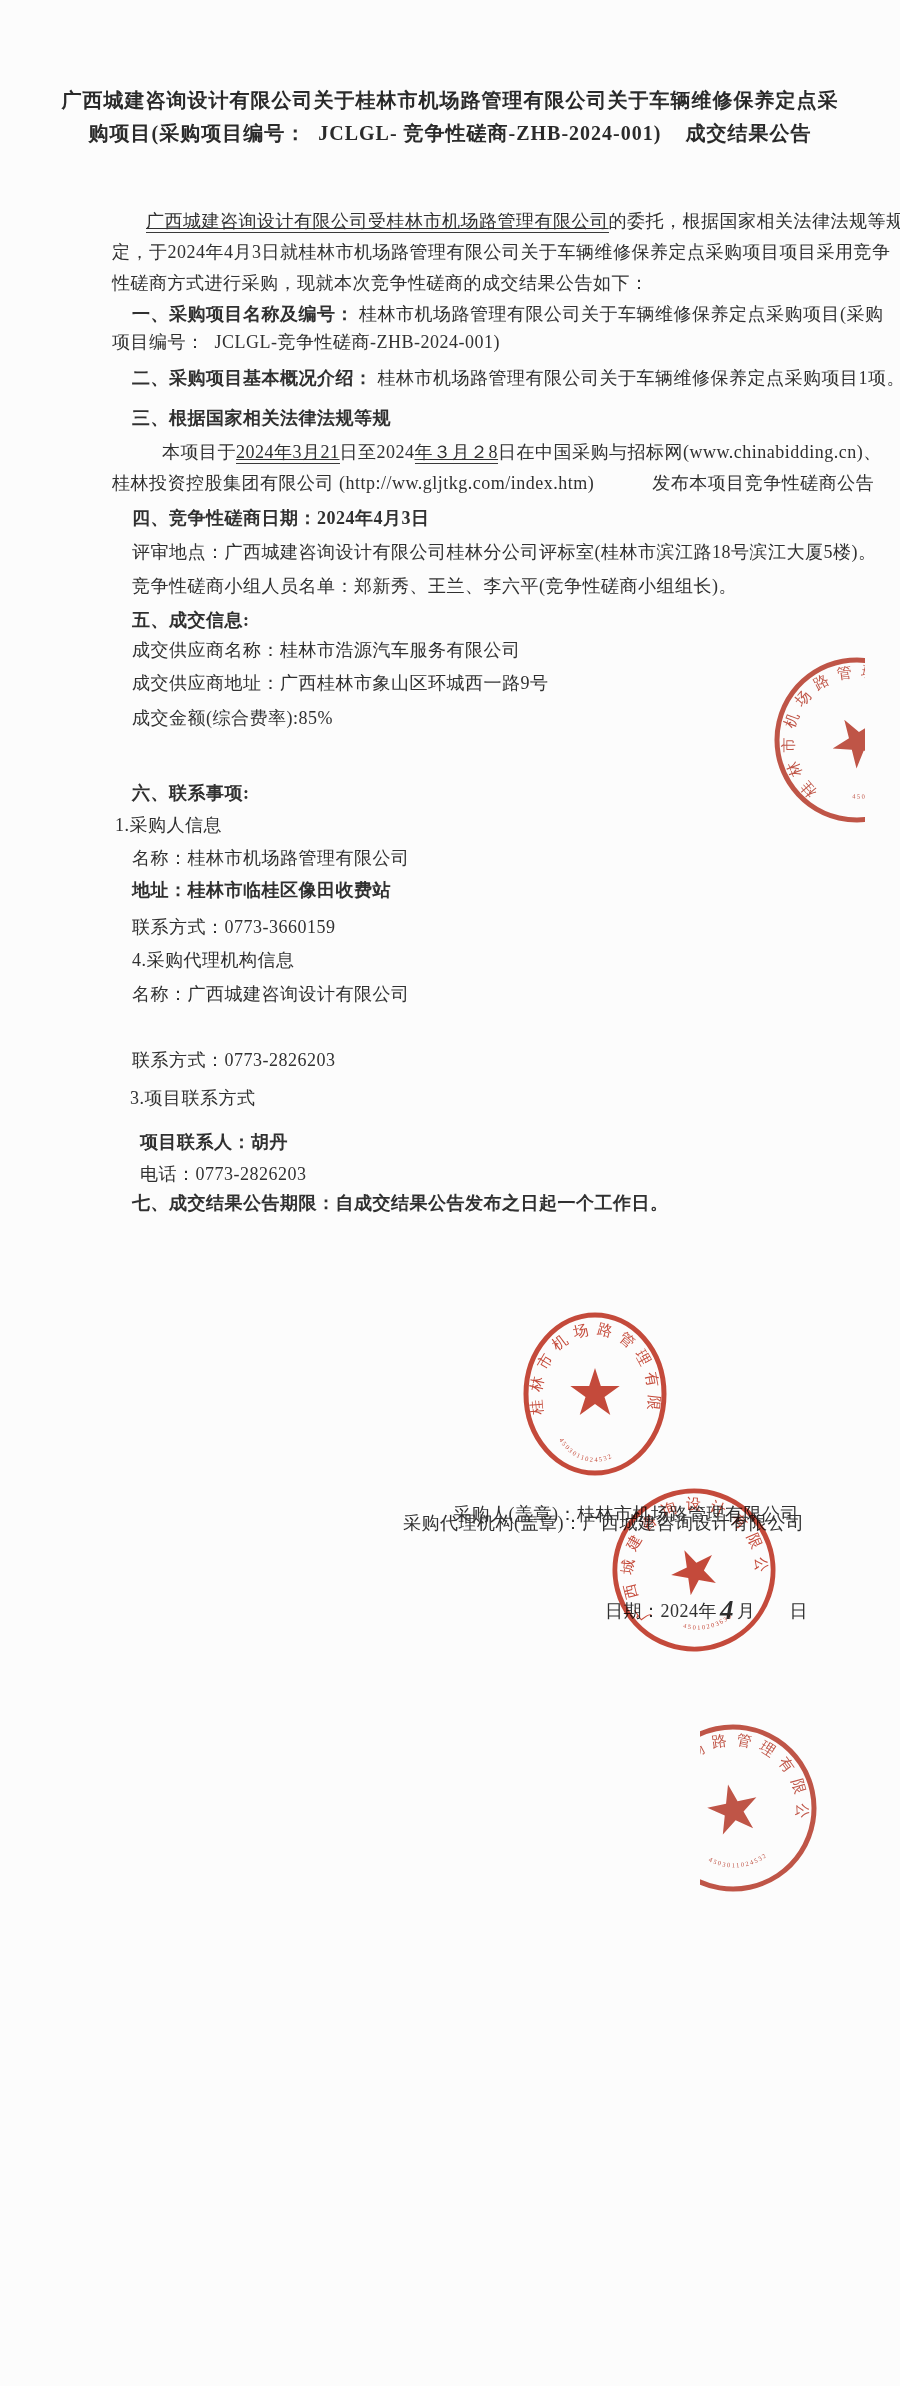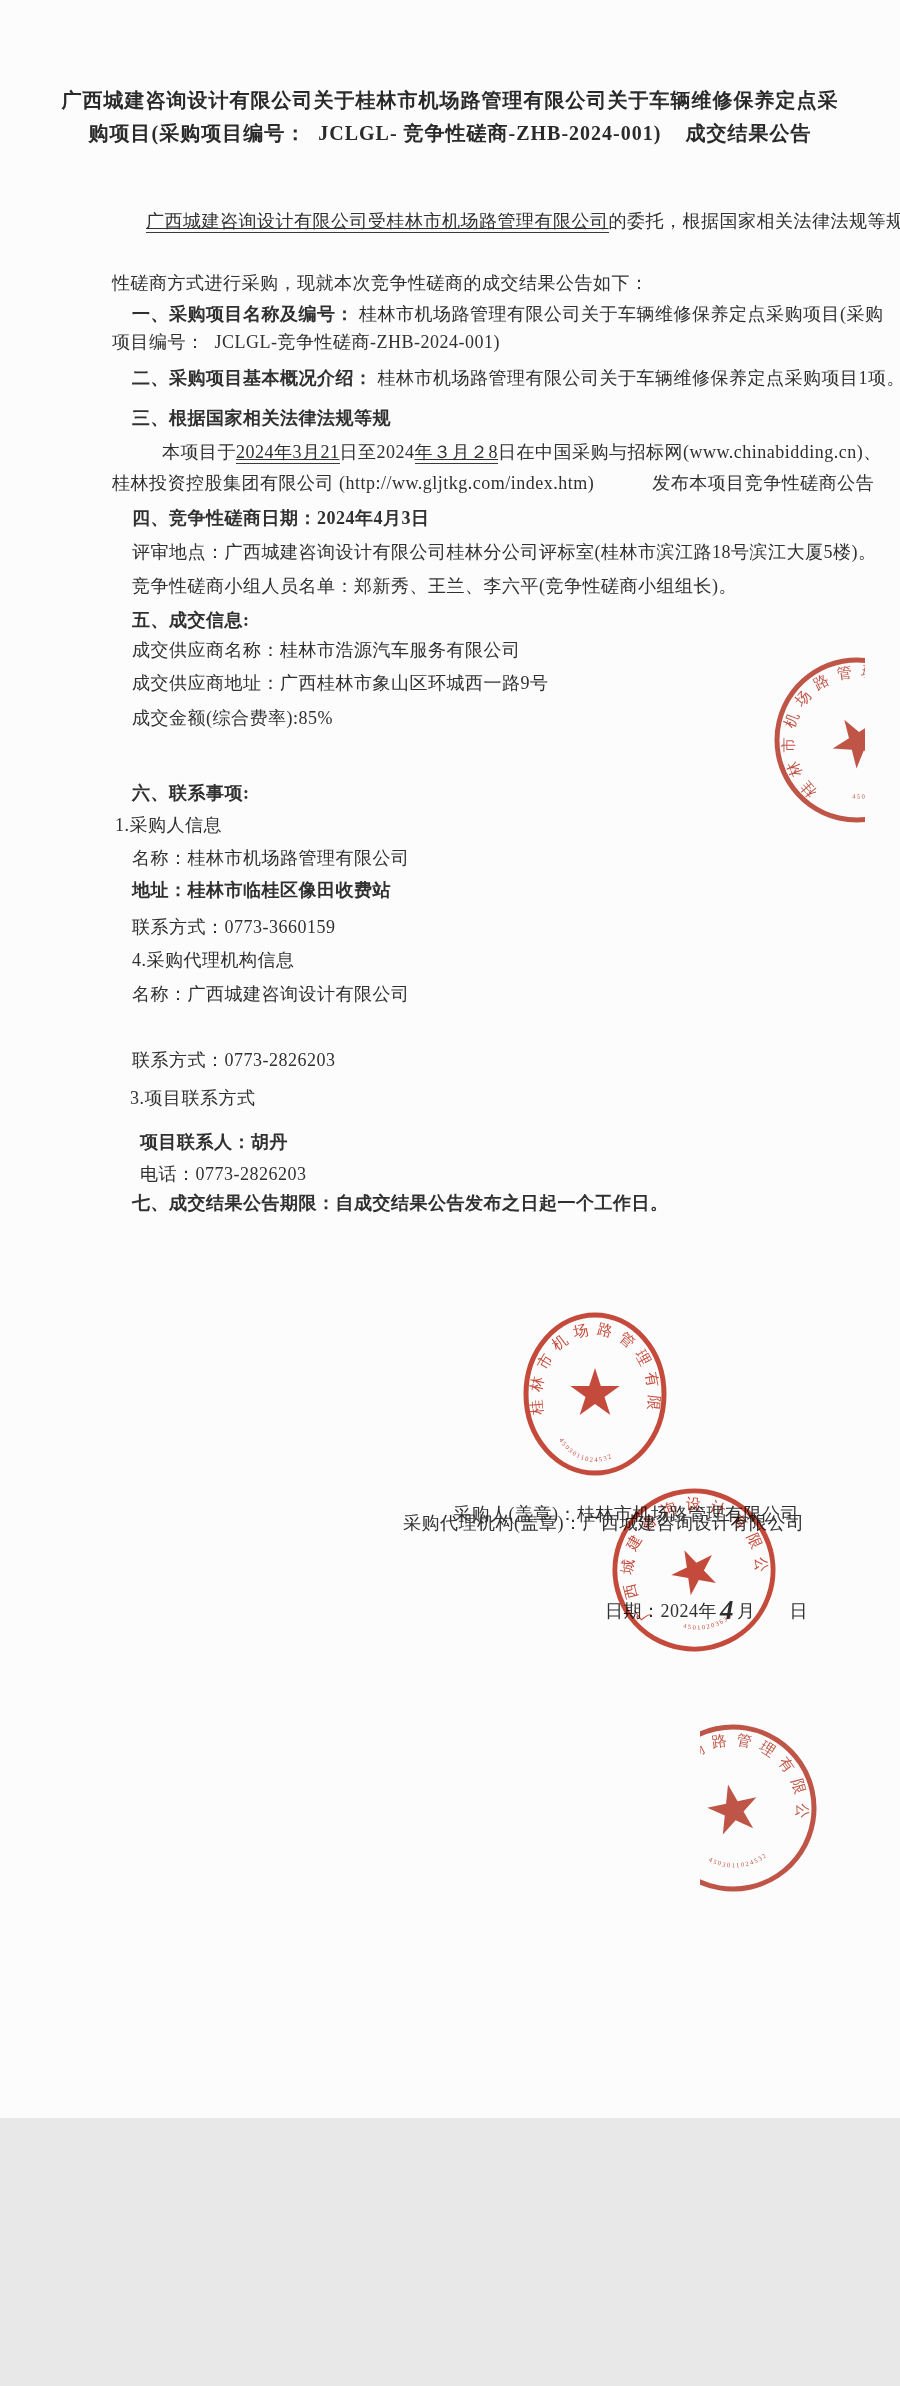--- a/index.html
+++ b/index.html
@@ -1,17 +1,17 @@
 <!DOCTYPE html>
 <html><head>
 <meta charset="utf-8">
 <style>
   html,body{margin:0;padding:0;background:#e8e8e8;}
   #page{
-    position:relative;width:900px;height:2118px;margin:0 auto;
+    position:relative;width:900px;height:2386px;margin:0 auto;
     background:#fcfcfc;overflow:hidden;
     font-family:"Liberation Serif","DejaVu Serif",serif;
     color:#303030;
   }
   .line{position:absolute;white-space:pre;font-size:18px;line-height:1.25;letter-spacing:.5px;}
   .b{font-weight:bold;}
   .u{border-bottom:1.5px solid #3a3a3a;padding-bottom:1px;text-decoration:underline;}
   .title{left:0;width:900px;text-align:center;font-weight:bold;font-size:20px;color:#2a2a2a;letter-spacing:1px;}
   .gap{display:inline-block;width:58px;}
   .hand{font-style:italic;font-size:27px;font-weight:bold;line-height:0;position:relative;top:2px;color:#2e2e2e;padding:0 3px;}
@@ -21,20 +21,21 @@
 </style>
 </head>
 <body>
 
 <div id="page">
 
   <div class="line title" style="top:88px;">广西城建咨询设计有限公司关于桂林市机场路管理有限公司关于车辆维修保养定点采</div>
   <div class="line title" style="top:121px;">购项目(采购项目编号：  JCLGL- 竞争性磋商-ZHB-2024-001)    成交结果公告</div>
 
   <div class="line" style="top:210px;left:146px;"><span class="u">广西城建咨询设计有限公司受桂林市机场路管理有限公司</span><span>的委托，根据国家相关法律法规等规</span></div>
+  <div class="line" style="top:241px;left:112px;">定，于2024年4月3日就桂林市机场路管理有限公司关于车辆维修保养定点采购项目项目采用竞争</div>
   <div class="line" style="top:272px;left:112px;">性磋商方式进行采购，现就本次竞争性磋商的成交结果公告如下：</div>
 
   <div class="line" style="top:303px;left:132px;"><span class="b">一、采购项目名称及编号：</span><span> 桂林市机场路管理有限公司关于车辆维修保养定点采购项目(采购</span></div>
   <div class="line" style="top:331px;left:112px;">项目编号：  JCLGL-竞争性磋商-ZHB-2024-001)</div>
 
   <div class="line" style="top:367px;left:132px;"><span class="b">二、采购项目基本概况介绍：</span><span> 桂林市机场路管理有限公司关于车辆维修保养定点采购项目1项。</span></div>
 
   <div class="line b" style="top:407px;left:132px;">三、根据国家相关法律法规等规</div>
   <div class="line" style="top:441px;left:162px;"><span>本项目于</span><span class="u">2024年3月21</span><span>日至2024</span><span class="u">年３月２8</span><span>日在中国采购与招标网(www.chinabidding.cn)、</span></div>
   <div class="line" style="top:472px;left:112px;"><span>桂林投资控股集团有限公司 (http://ww.gljtkg.com/index.htm)</span><span class="gap"></span><span>发布本项目竞争性磋商公告</span></div>

